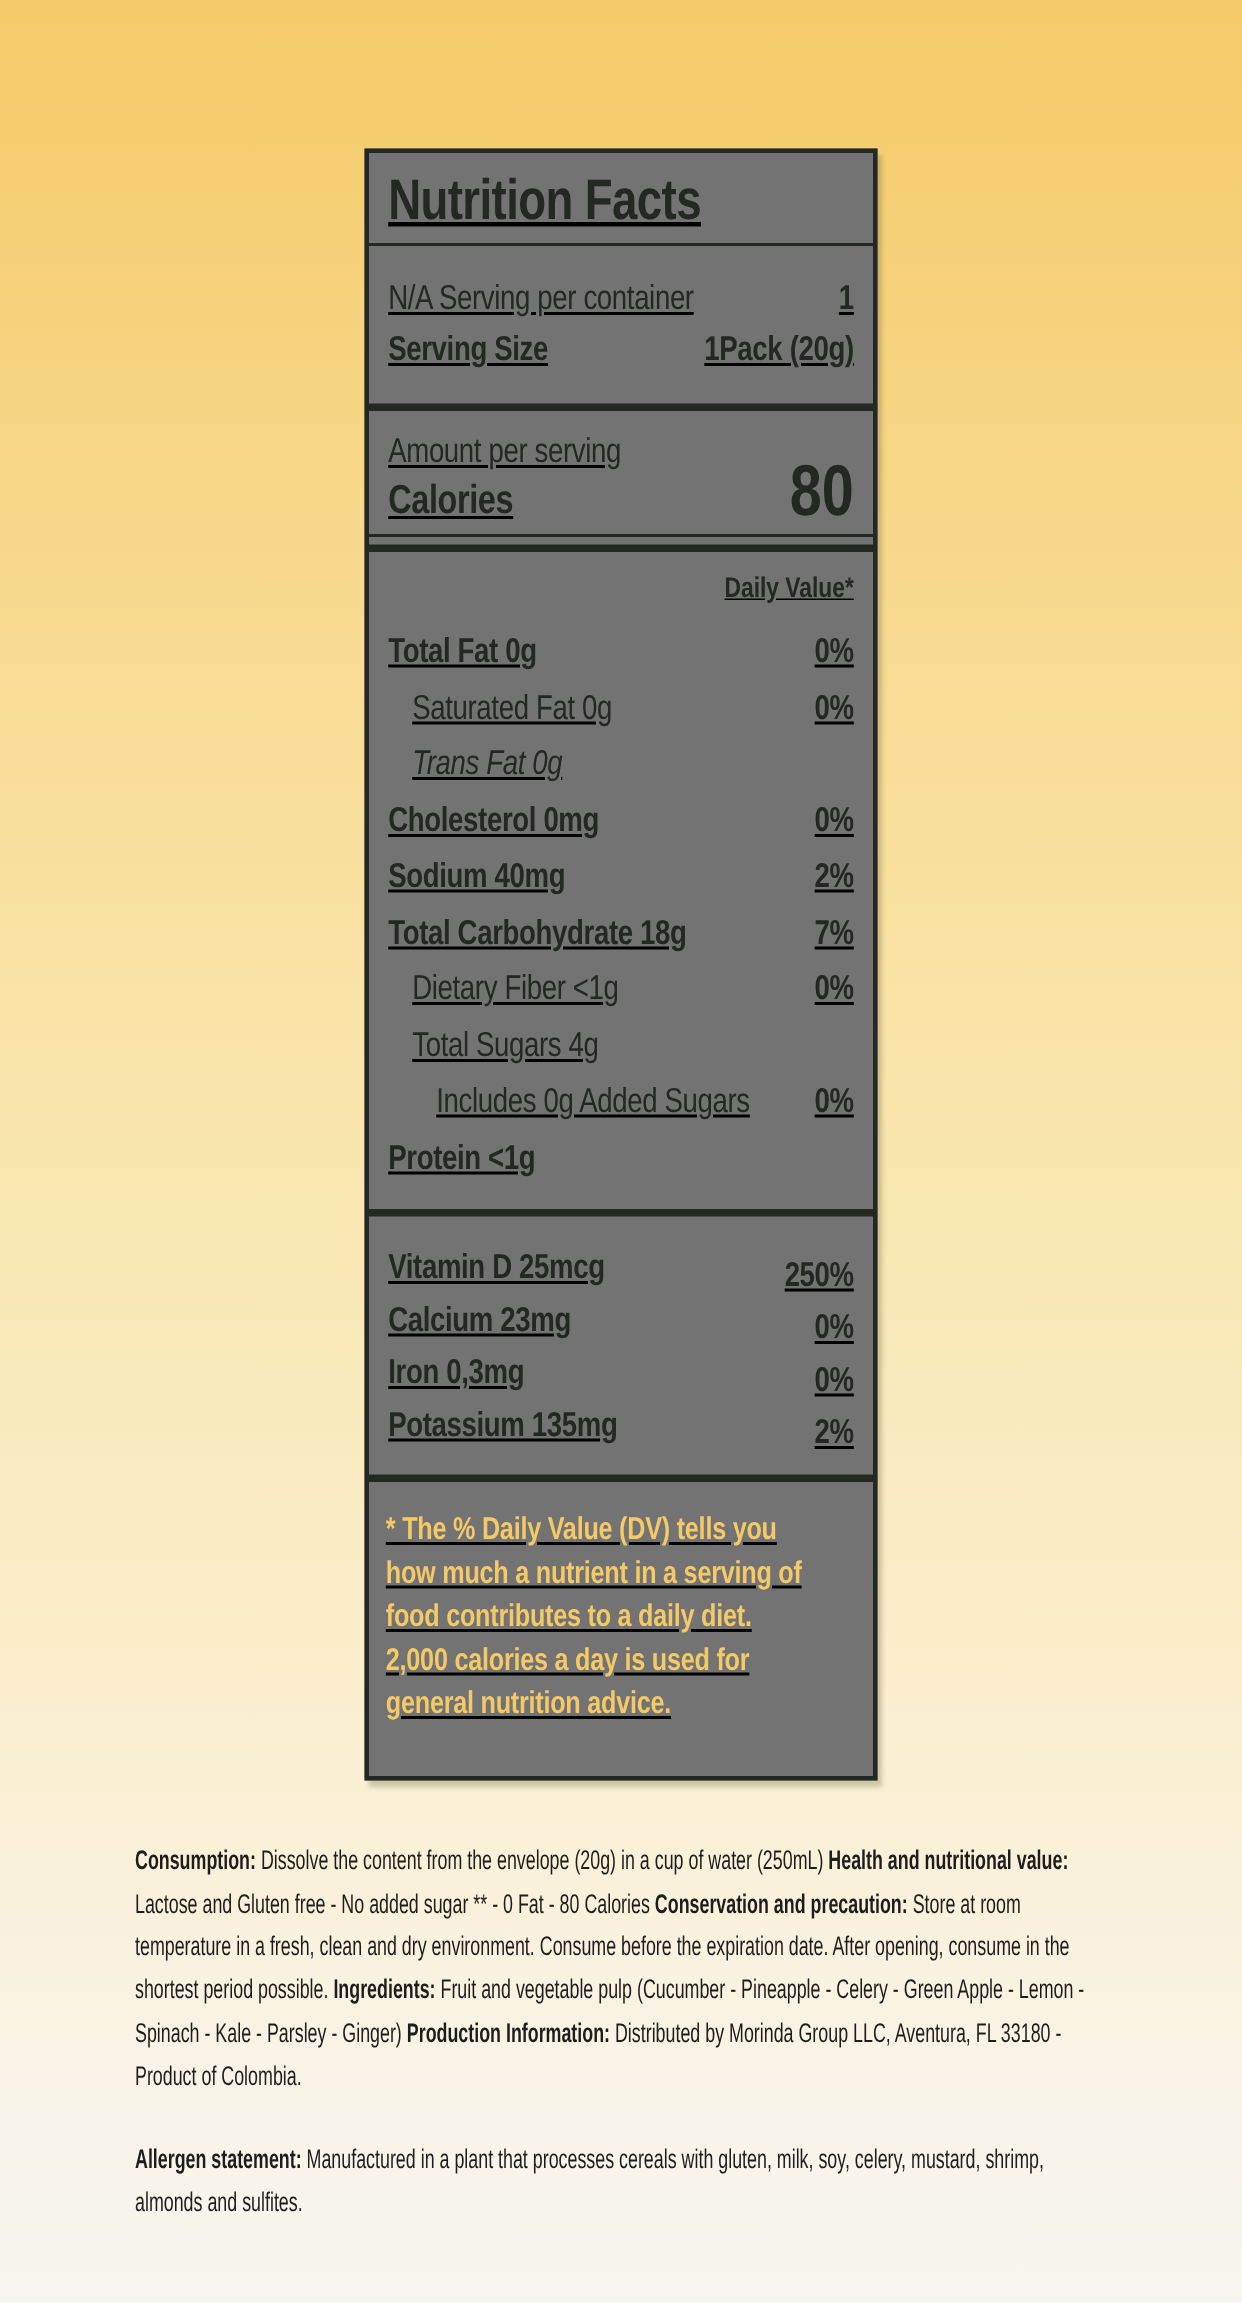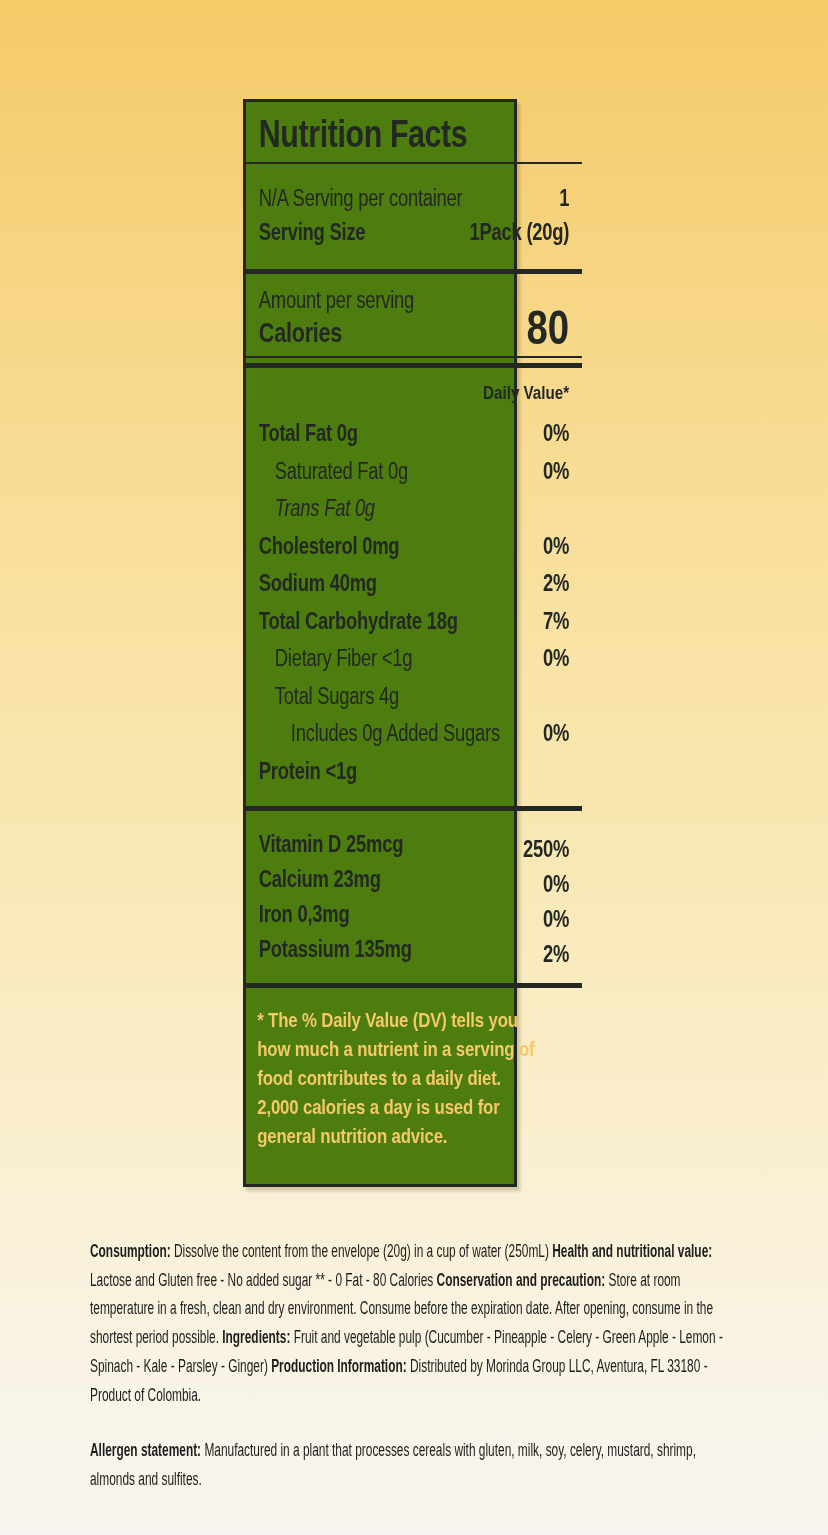--- a/index.html
+++ b/index.html
@@ -17,24 +17,25 @@
       #F9F1DC 83%,
       #F8F4E9 92%,
       #F7F5EF 100%);
     overflow: hidden;
   }
 
   
   .card {
     position: absolute;
     left: 243px; top: 99px;
-    width: 274px; height: 1088px;
-    background: #4d7c0f;
+    width: 342px; height: 1088px;
+    background: #737373;
     border: 3px solid #232823;
     box-shadow: 3px 4px 3px rgba(110, 95, 60, 0.30);
+    text-decoration: underline;
   }
   .cond {
     width: 420px;
     transform: scaleX(0.8);
     transform-origin: 0 0;
     color: #232823;
   }
   .sec { padding-left: 16px; padding-right: 16px; }
 
   .sec-title { height: 62px; border-bottom: 2px solid #232823; padding-top: 11px; }
@@ -74,21 +75,20 @@
   .sec-foot { padding-top: 17px; padding-left: 14px; padding-right: 14px; }
   .foot-text {
     color: #F4C967; font-weight: bold; font-size: 21px; line-height: 29px;
     letter-spacing: -0.2px; white-space: pre-line;
   }
 
   
   .info {
     position: absolute; left: 90px; top: 1226px; width: 650px;
     color: #1D1D1B;
-    margin-top: 11px;
   }
   .info-cond {
     width: 980px;
     transform: scaleX(0.661);
     transform-origin: 0 0;
   }
   .para { font-size: 18px; line-height: 28.7px; letter-spacing: 0; }
   .para + .para { margin-top: 27px; }
   .para .b { font-weight: bold; }
 </style>

